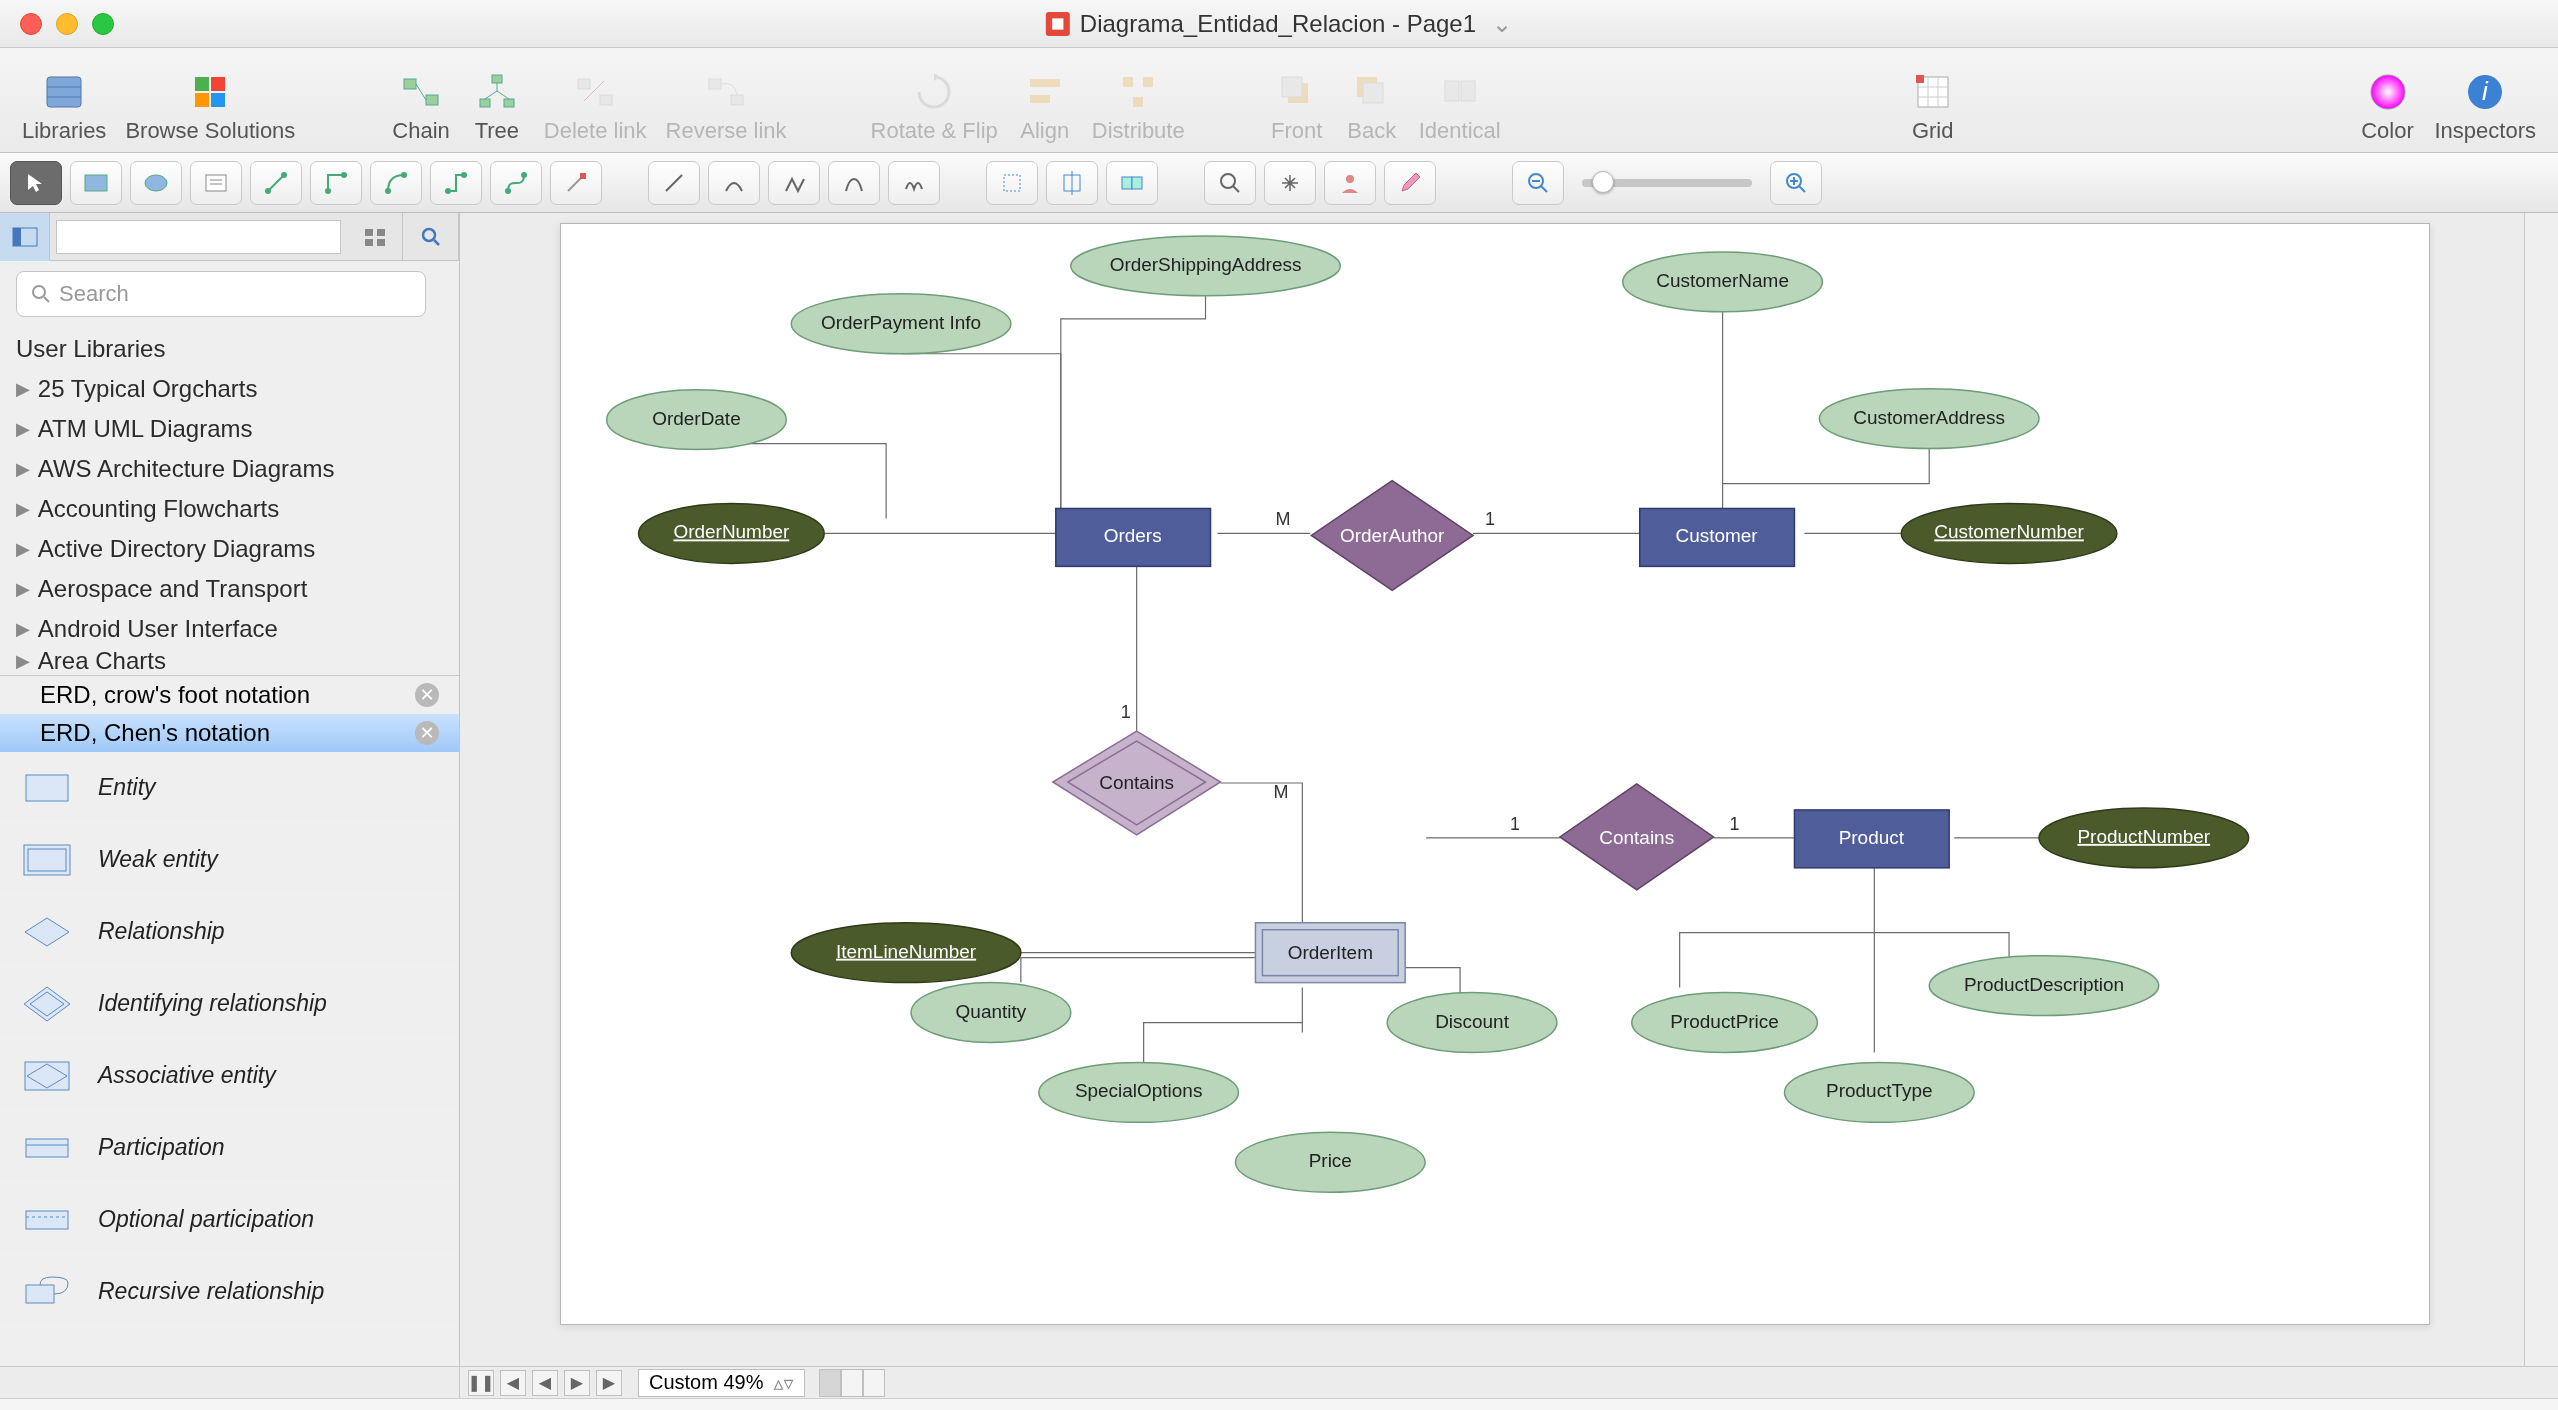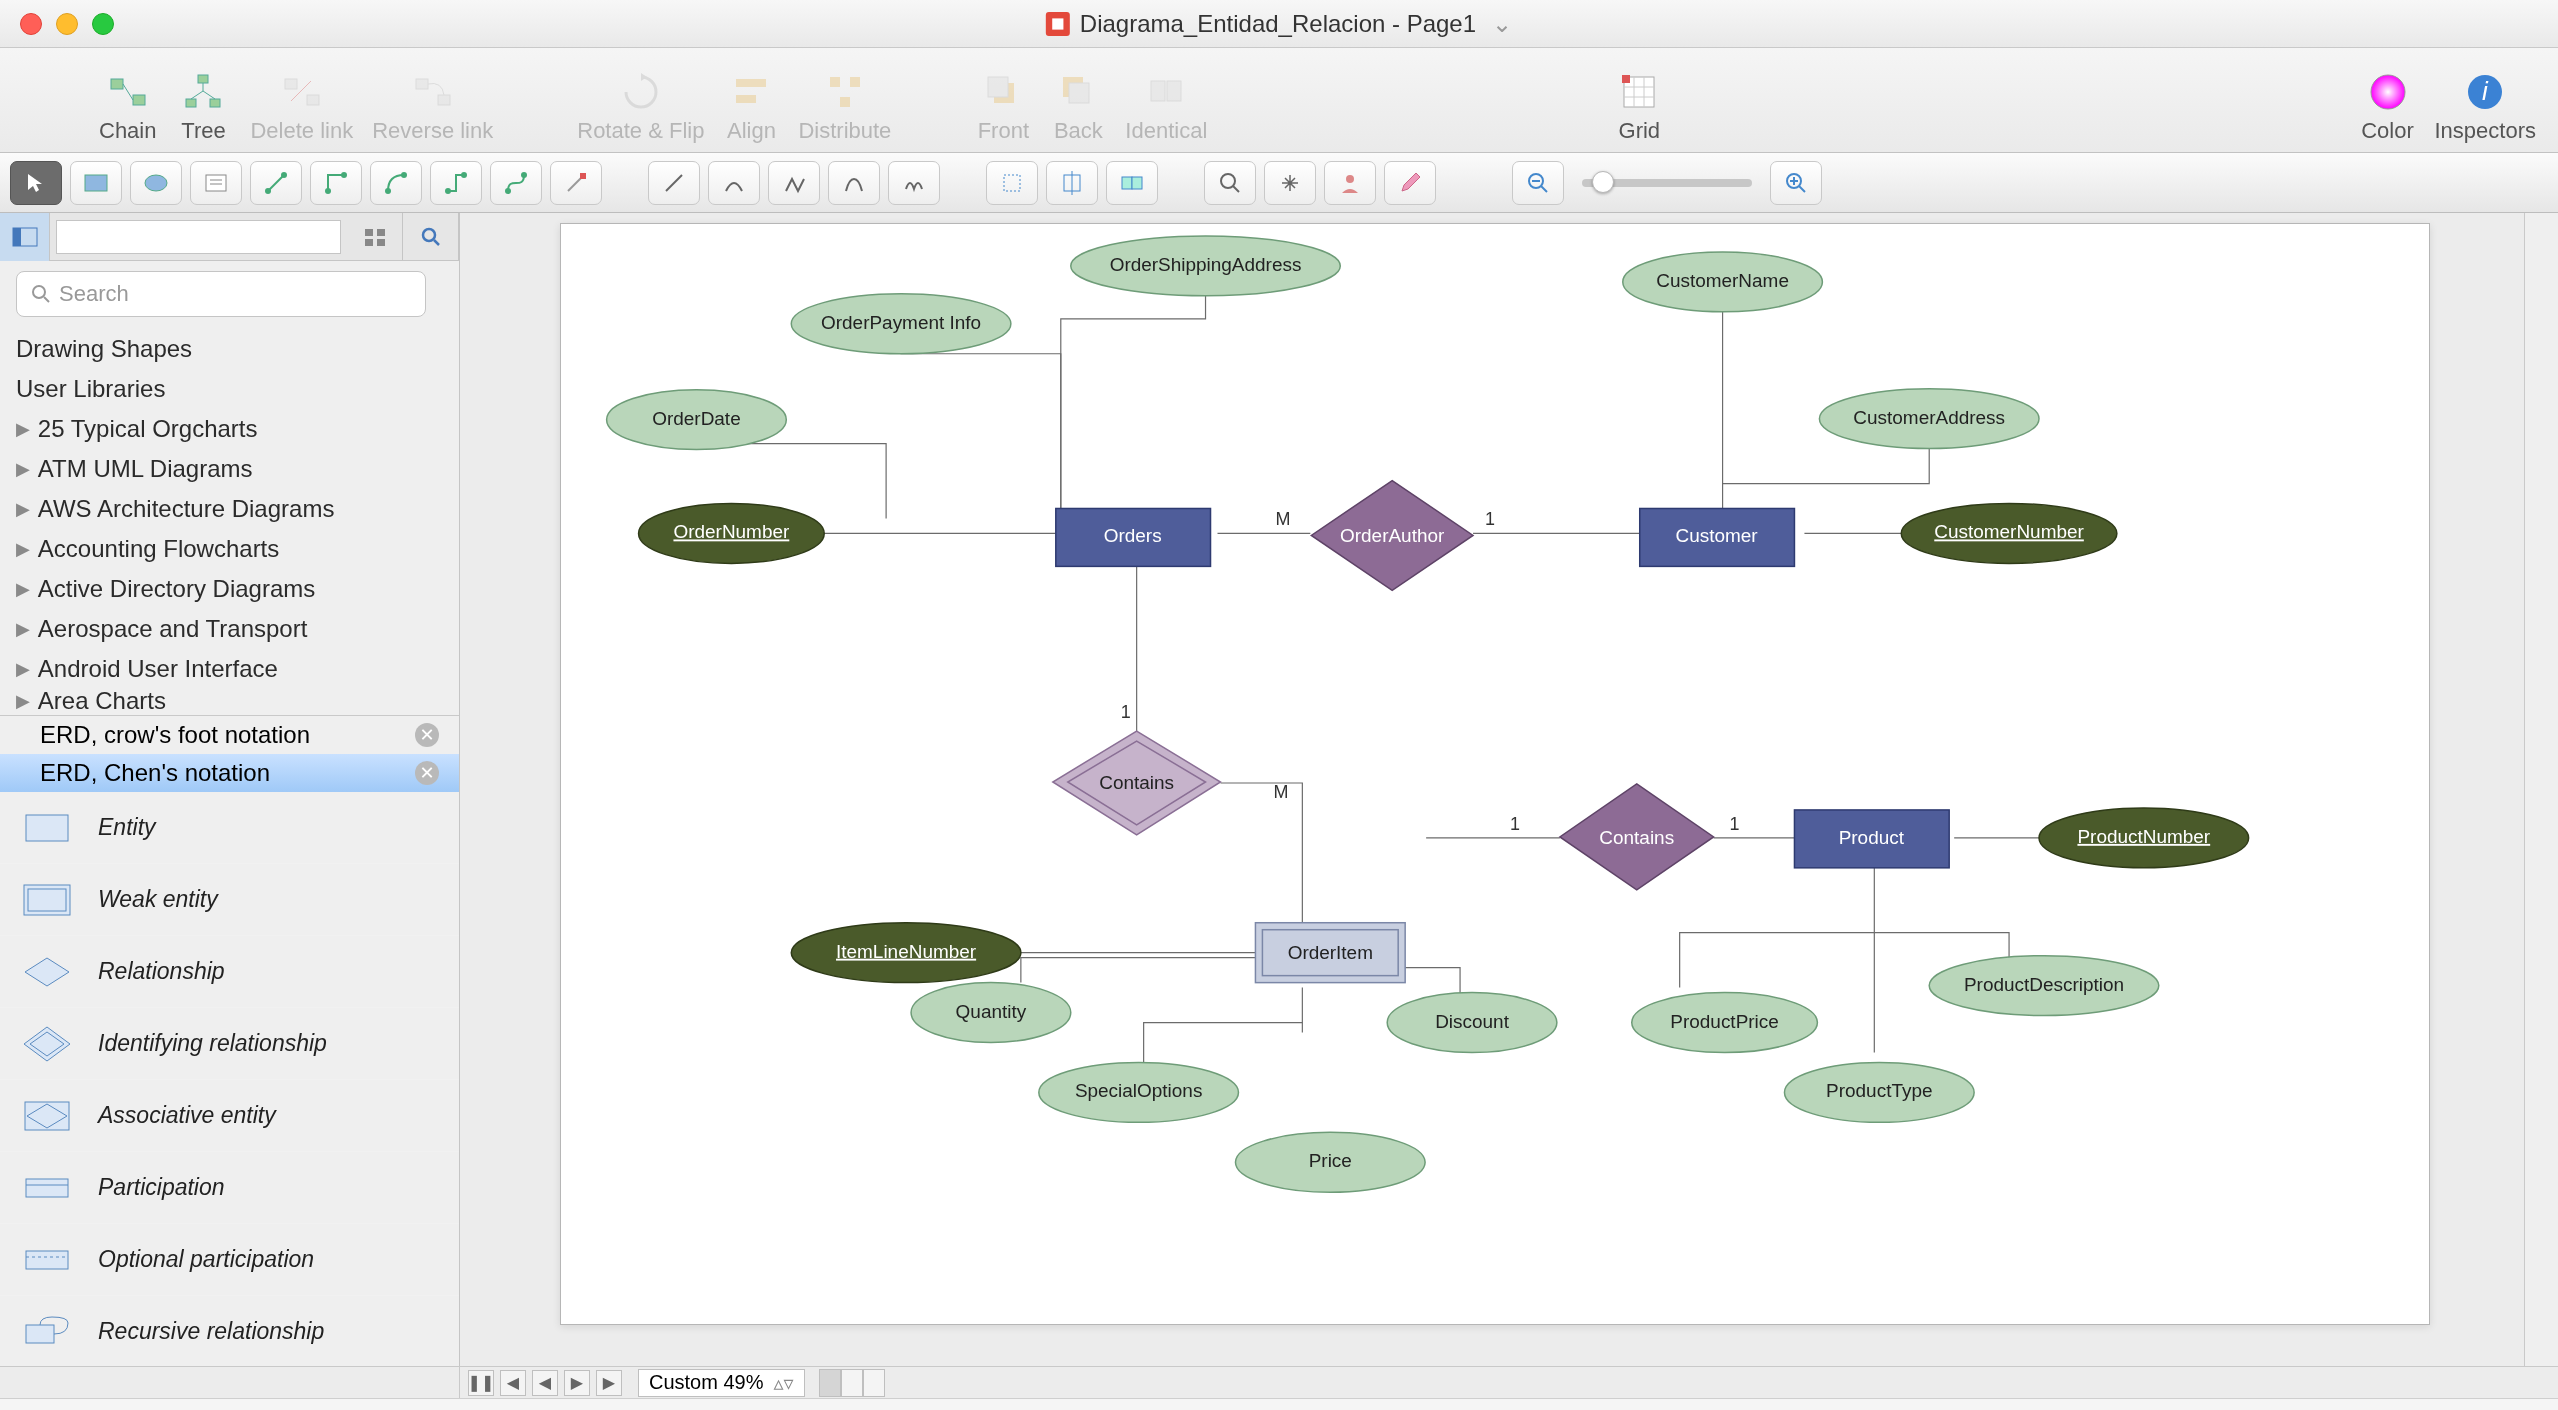--- a/index.html
+++ b/index.html
@@ -108,20 +108,43 @@
         <svg viewBox="0 0 10 10">
           <rect x="1" y="1" width="8" height="8" fill="#fff"></rect>
         </svg>
       </span>
     <span>Diagrama_Entidad_Relacion - Page1</span>
     <span class="title-chevron">⌄</span>
   </div>
 </div>
 
 <div class="toolbar1">
+  <div class="tb-group">
+    <div class="tb-btn">
+        <div class="ico">
+          <svg width="42" height="42">
+            <rect x="4" y="6" width="34" height="30" rx="3" fill="#7fa8d8" stroke="#4d79ab"></rect>
+            <line x1="4" y1="16" x2="38" y2="16" stroke="#4d79ab"></line>
+            <line x1="4" y1="26" x2="38" y2="26" stroke="#4d79ab"></line>
+          </svg>
+        </div>
+        <span>Libraries</span>
+      </div>
+    <div class="tb-btn">
+        <div class="ico">
+          <svg width="42" height="42">
+            <rect x="6" y="6" width="14" height="14" fill="#4caf50"></rect>
+            <rect x="22" y="6" width="14" height="14" fill="#f44336"></rect>
+            <rect x="6" y="22" width="14" height="14" fill="#ff9800"></rect>
+            <rect x="22" y="22" width="14" height="14" fill="#2196f3"></rect>
+          </svg>
+        </div>
+        <span>Browse Solutions</span>
+      </div>
+  </div>
   <div class="tb-sep"></div>
     <div style="width:60px"></div>
   <div class="tb-group">
     <div class="tb-btn">
         <div class="ico">
           <svg width="42" height="42">
             <rect x="4" y="8" width="12" height="10" fill="#9bcf9b" stroke="#5a9"></rect>
             <rect x="26" y="24" width="12" height="10" fill="#9bcf9b" stroke="#5a9"></rect>
             <path d="M16 13 L26 29" stroke="#5a9" fill="none"></path>
           </svg>
@@ -444,23 +467,20 @@
     <div class="side-search-row">
       <div class="side-search-input">
         <svg width="20" height="20">
             <circle cx="8" cy="8" r="6" fill="none" stroke="#999" stroke-width="2"></circle>
             <line x1="13" y1="13" x2="18" y2="18" stroke="#999" stroke-width="2"></line>
           </svg>
         <span>Search</span>
       </div>
     </div>
     <div class="libtree">
-      <div class="lib-item">
-          <span>Drawing Shapes</span>
-        </div>
       <div class="lib-item">
           <span>User Libraries</span>
         </div>
       <div class="lib-item">
           <span class="tri">▶</span>
           <span>25 Typical Orgcharts</span>
         </div>
       <div class="lib-item">
           <span class="tri">▶</span>
           <span>ATM UML Diagrams</span>

